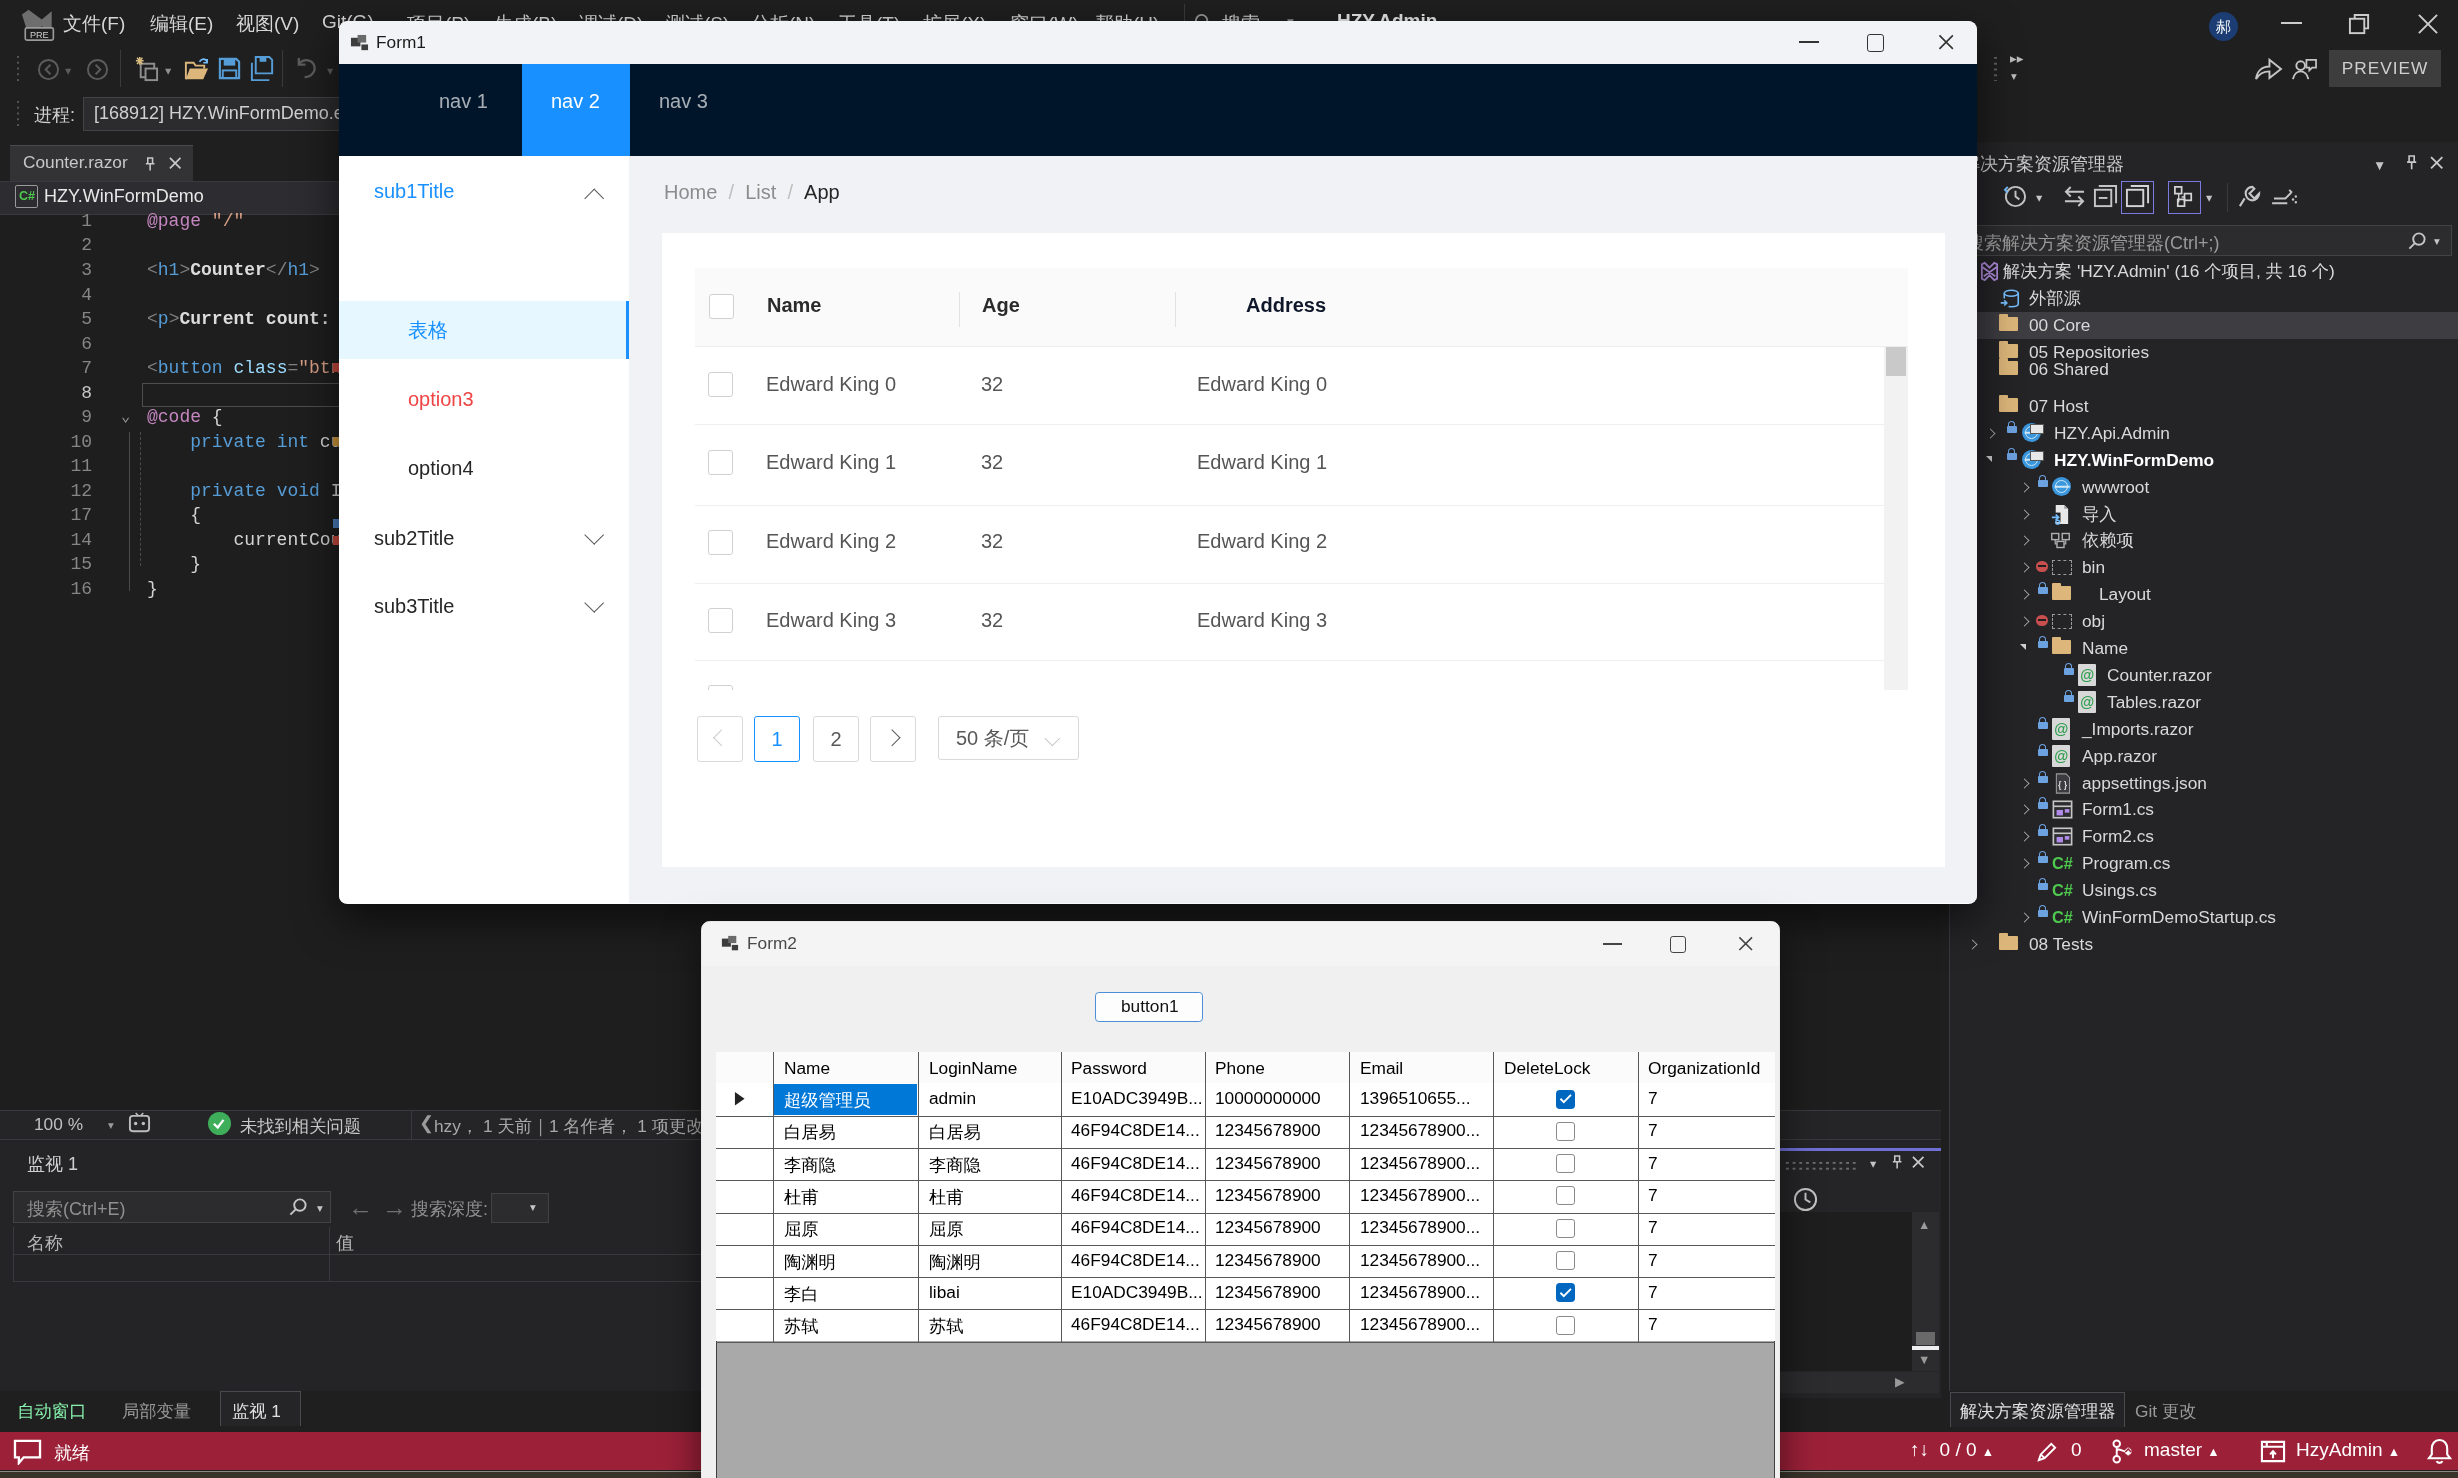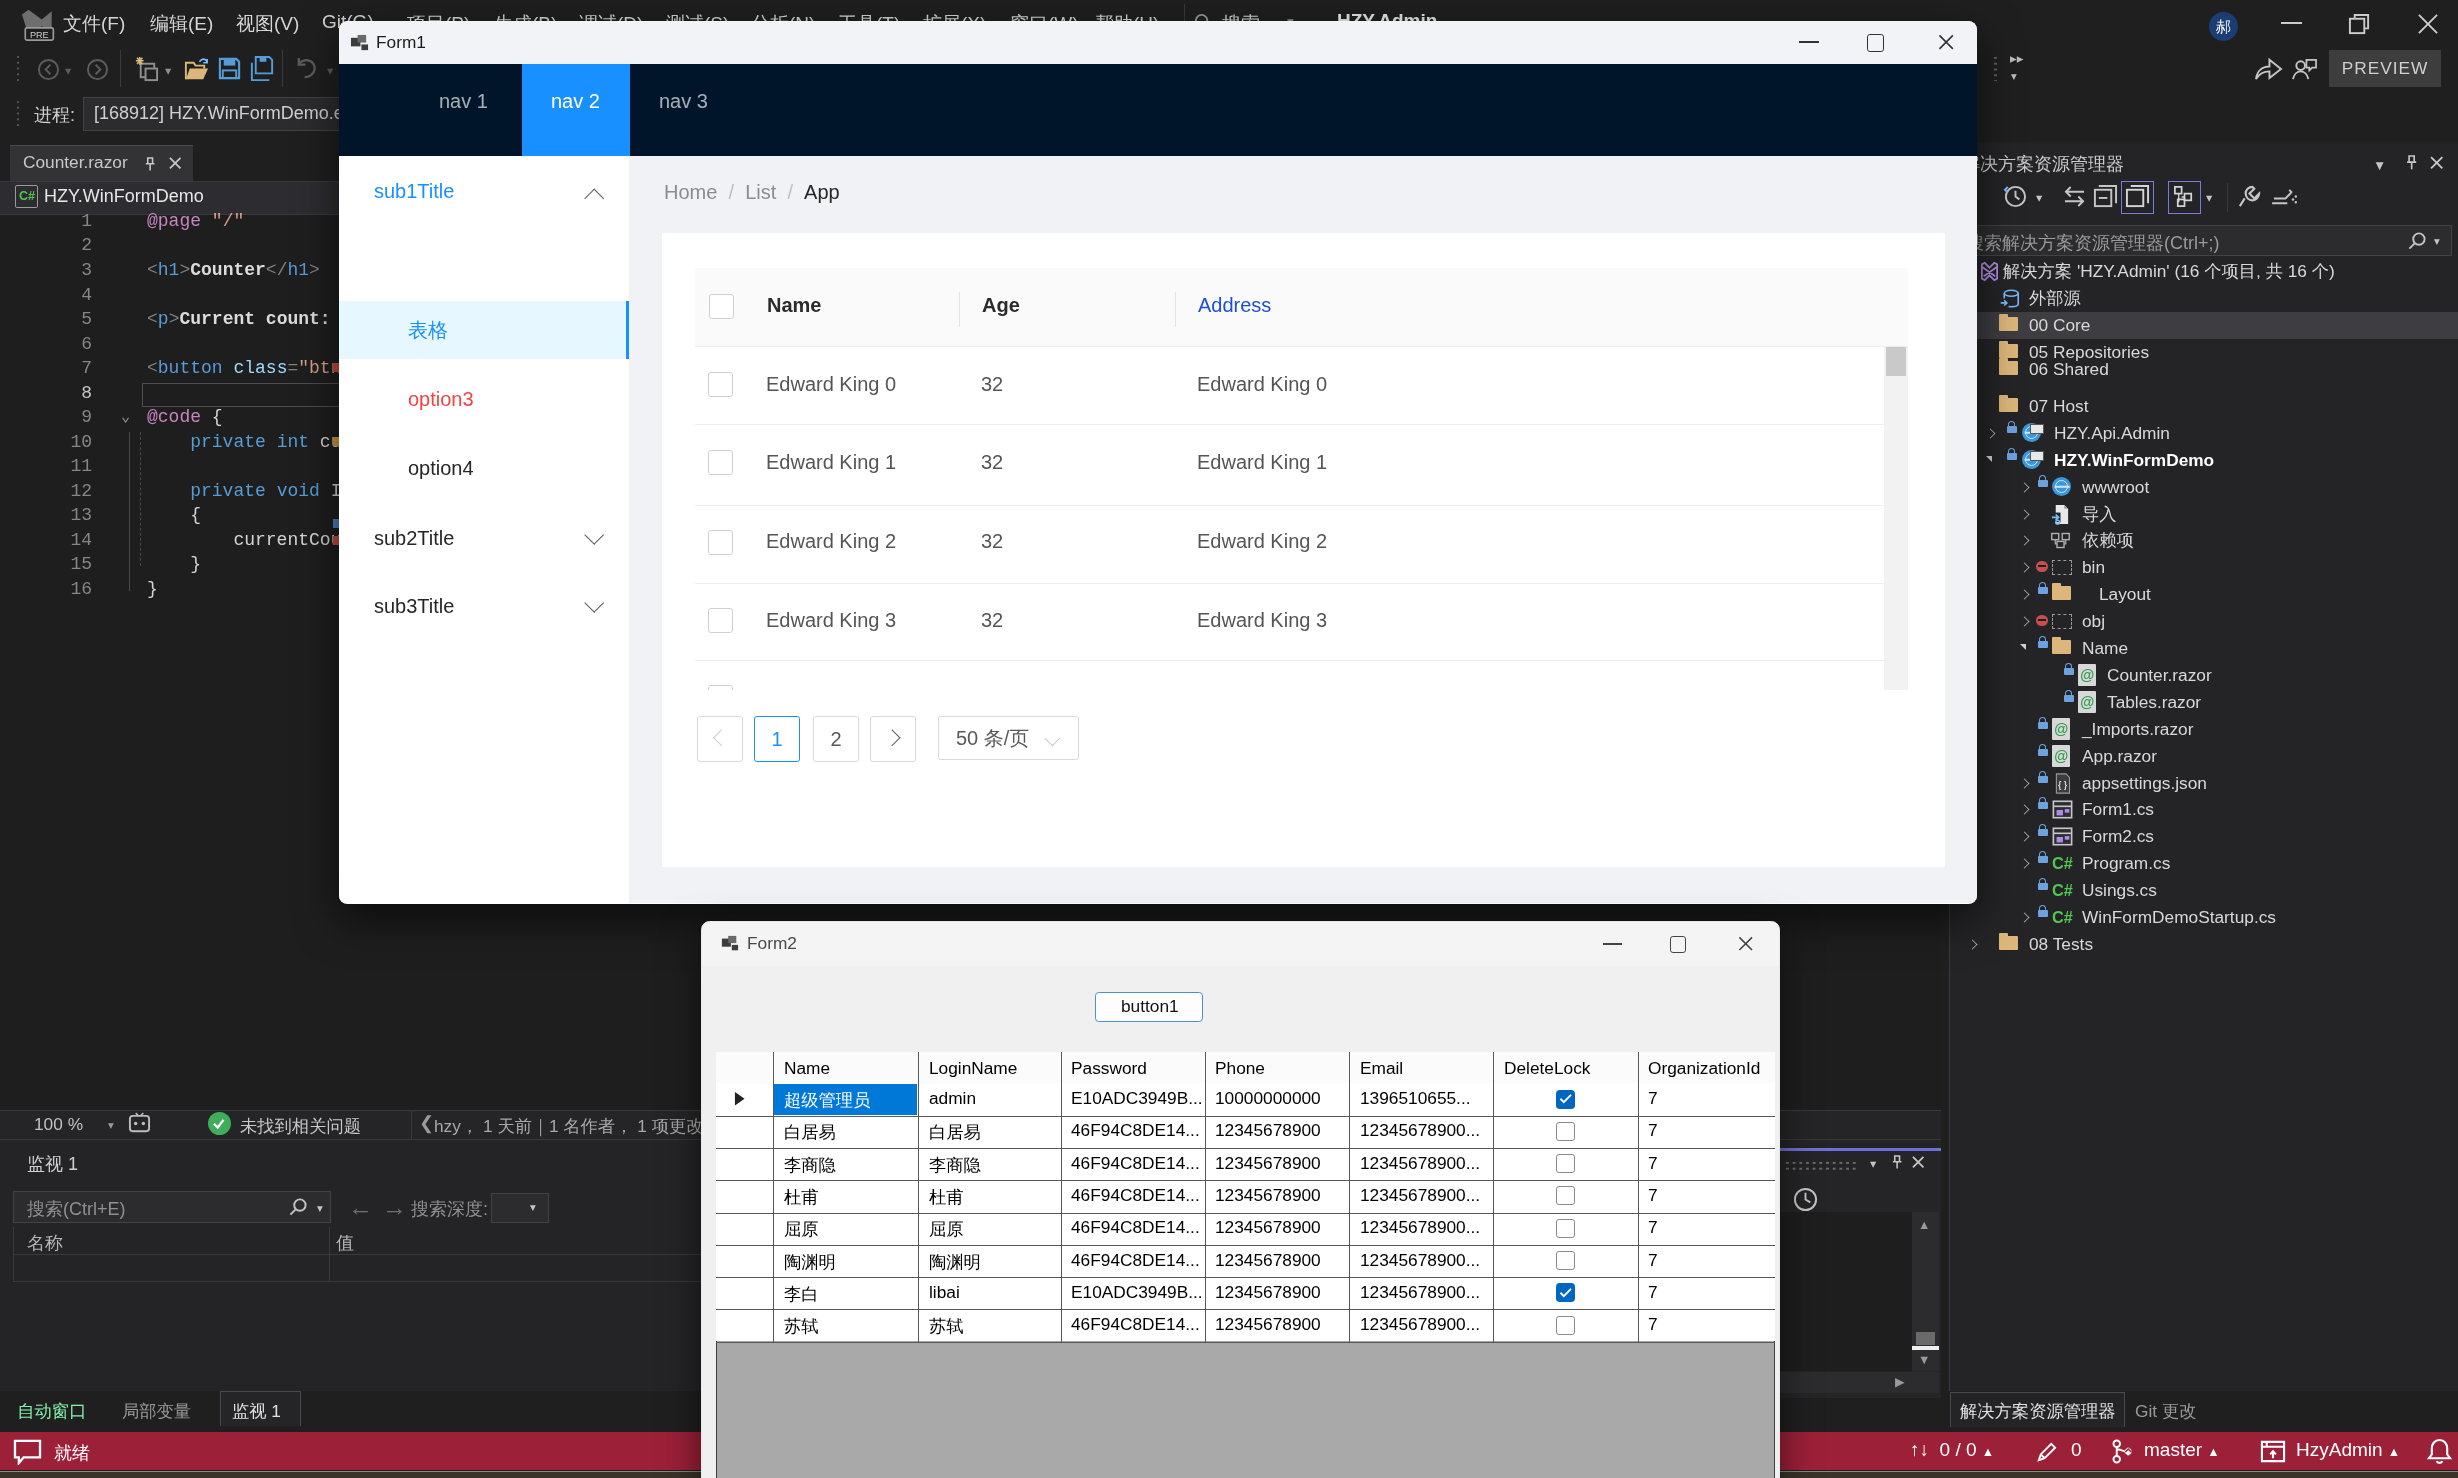--- a/index.html
+++ b/index.html
@@ -163,21 +163,21 @@
 <div class="abs" style="left:142px;top:169px;width:1787px;height:24px;border:1px solid #4e4e52;box-sizing:border-box"></div>
 <div class="ln" style="top:169px;color:#c6c6c6">8</div>
 <div class="ln" style="top:193px">9</div>
 <div class="abs" style="left:121px;top:193px;color:#9a9a9a;font-size:15.4px">⌄</div>
 <div class="cl" style="top:193px"><span class="dir">@code</span> {</div>
 <div class="ln" style="top:218px">10</div>
     <div class="cl" style="top:218px">    <span class="kw">private int</span> currentCount</div>
 <div class="ln" style="top:242px">11</div>
 <div class="ln" style="top:267px">12</div>
     <div class="cl" style="top:267px">    <span class="kw">private void</span> IncrementCount</div>
-<div class="ln" style="top:291px">13</div>
+<div class="ln" style="top:291px">17</div>
     <div class="cl" style="top:291px">    {</div>
 <div class="ln" style="top:316px">14</div>
     <div class="cl" style="top:316px">        currentCount++;</div>
 <div class="ln" style="top:340px">15</div>
     <div class="cl" style="top:340px">    }</div>
 <div class="ln" style="top:365px">16</div>
     <div class="cl" style="top:365px">}</div>
 <div class="abs" style="left:129px;top:218px;width:1px;height:159px;background:#4a4a4a"></div>
 <div class="abs" style="left:140px;top:218px;width:1px;height:134px;border-left:1px dashed #4a4a4a"></div>
 </div>
@@ -556,21 +556,21 @@
   <div class="abs" style="left:325px;top:160px;font-size:20px;color:#8c8c8c;white-space:nowrap">Home&nbsp;&nbsp;<span style="color:#bfbfbf">/</span>&nbsp;&nbsp;List&nbsp;&nbsp;<span style="color:#bfbfbf">/</span>&nbsp;&nbsp;<span style="color:#262626">App</span></div>
 
   <div class="abs" style="left:323px;top:212px;width:1283px;height:634px;background:#fff"></div>
 
   <div class="abs" style="left:356px;top:247px;width:1213px;height:79px;background:#fafafa;border-bottom:1.4px solid #ececec;box-sizing:border-box"></div>
   <div class="abs" style="left:370px;top:273px;width:25px;height:25px;border:1.4px solid #d0d0d0;border-radius:2.9px;background:#fff;box-sizing:border-box"></div>
   <div class="abs" style="left:428px;top:273px;font-size:20px;font-weight:bold;color:#2b2b2b">Name</div>
   <div class="abs" style="left:620px;top:271px;width:1px;height:35px;background:#e3e3e3"></div>
   <div class="abs" style="left:643px;top:273px;font-size:20px;font-weight:bold;color:#2b2b2b">Age</div>
   <div class="abs" style="left:836px;top:271px;width:1px;height:35px;background:#e3e3e3"></div>
-  <div class="abs" style="left:859px;top:273px;font-size:20px;font-weight:normal;color:#1d4ed8">Address</div>
+  <div class="abs" style="left:907px;top:273px;font-size:20px;font-weight:bold;color:#0f172a">Address</div>
 
   <div class="abs" style="left:356px;top:326px;width:1213px;height:343px;overflow:hidden">
     <div class="abs" style="left:13.4px;top:25px;width:25px;height:25px;border:1.4px solid #d0d0d0;border-radius:2.9px;box-sizing:border-box"></div>
     <div class="abs" style="left:71px;top:26px;font-size:20px;color:#555">Edward King 0</div>
     <div class="abs" style="left:286px;top:26px;font-size:20px;color:#555">32</div>
     <div class="abs" style="left:502px;top:26px;font-size:20px;color:#555">Edward King 0</div>
     <div class="abs" style="left:0;top:77px;width:1191px;height:1px;background:#efefef"></div>
     <div class="abs" style="left:13.4px;top:103px;width:25px;height:25px;border:1.4px solid #d0d0d0;border-radius:2.9px;box-sizing:border-box"></div>
     <div class="abs" style="left:71px;top:104px;font-size:20px;color:#555">Edward King 1</div>
     <div class="abs" style="left:286px;top:104px;font-size:20px;color:#555">32</div>

